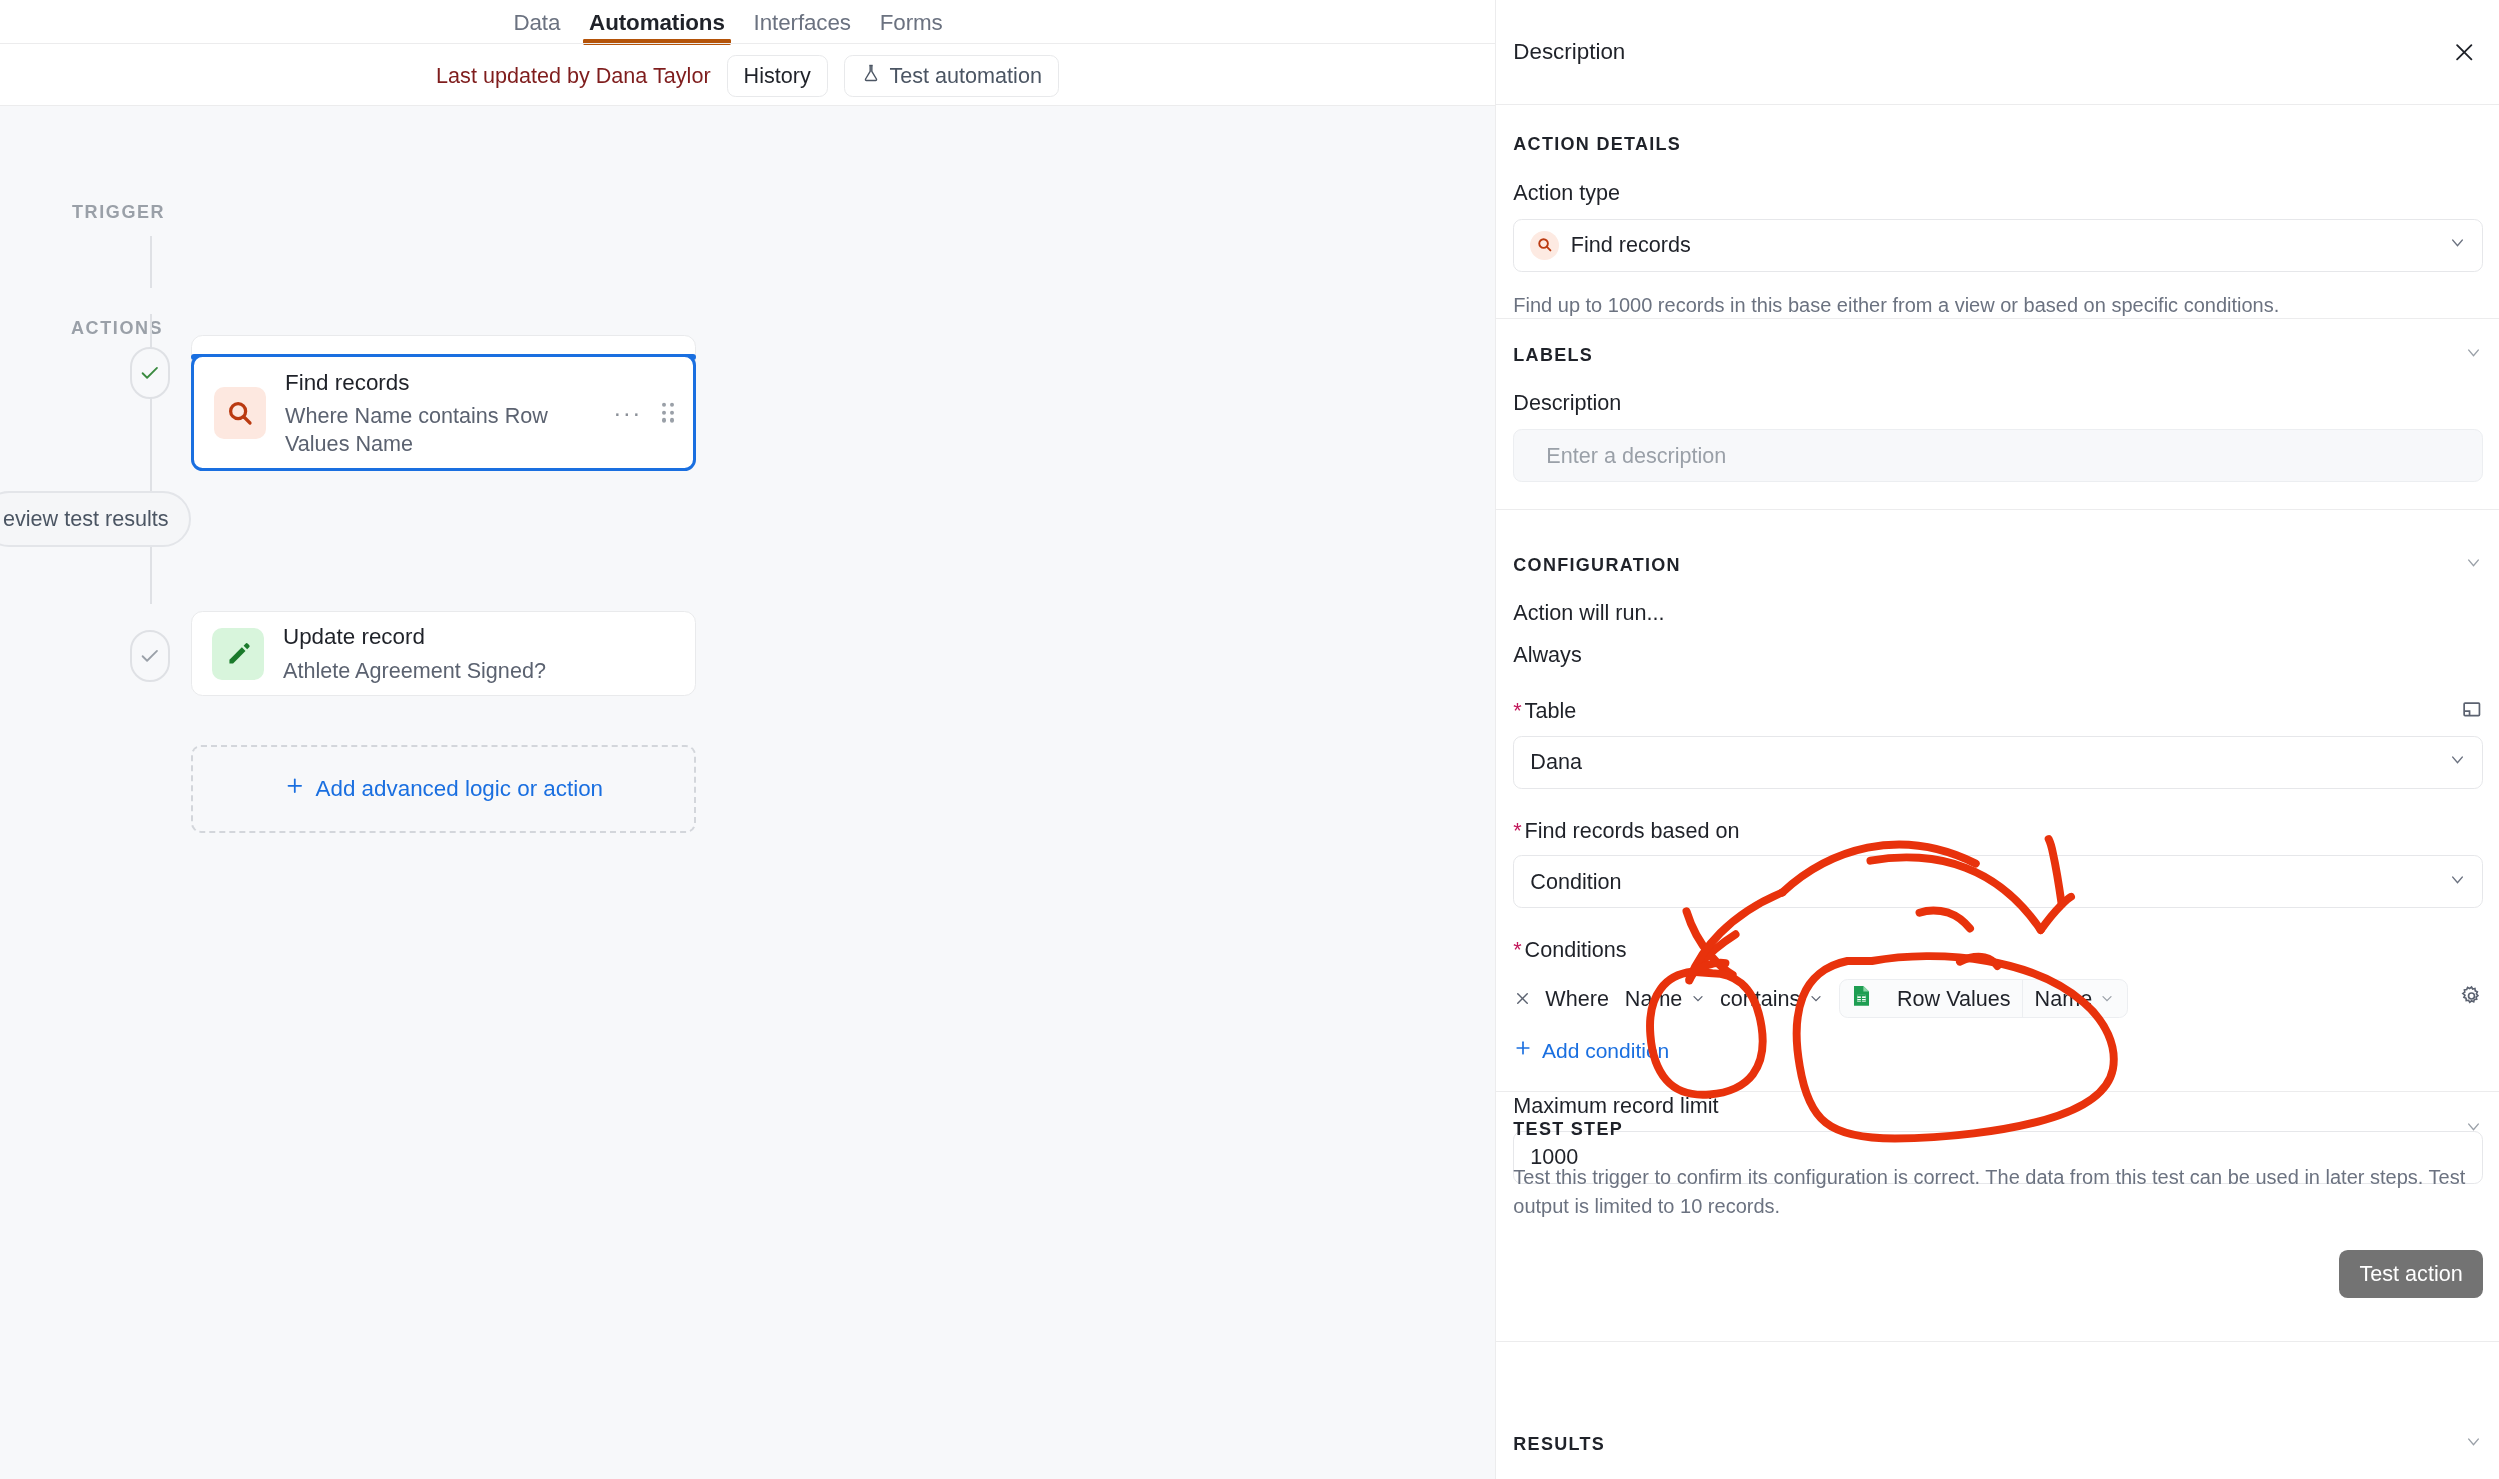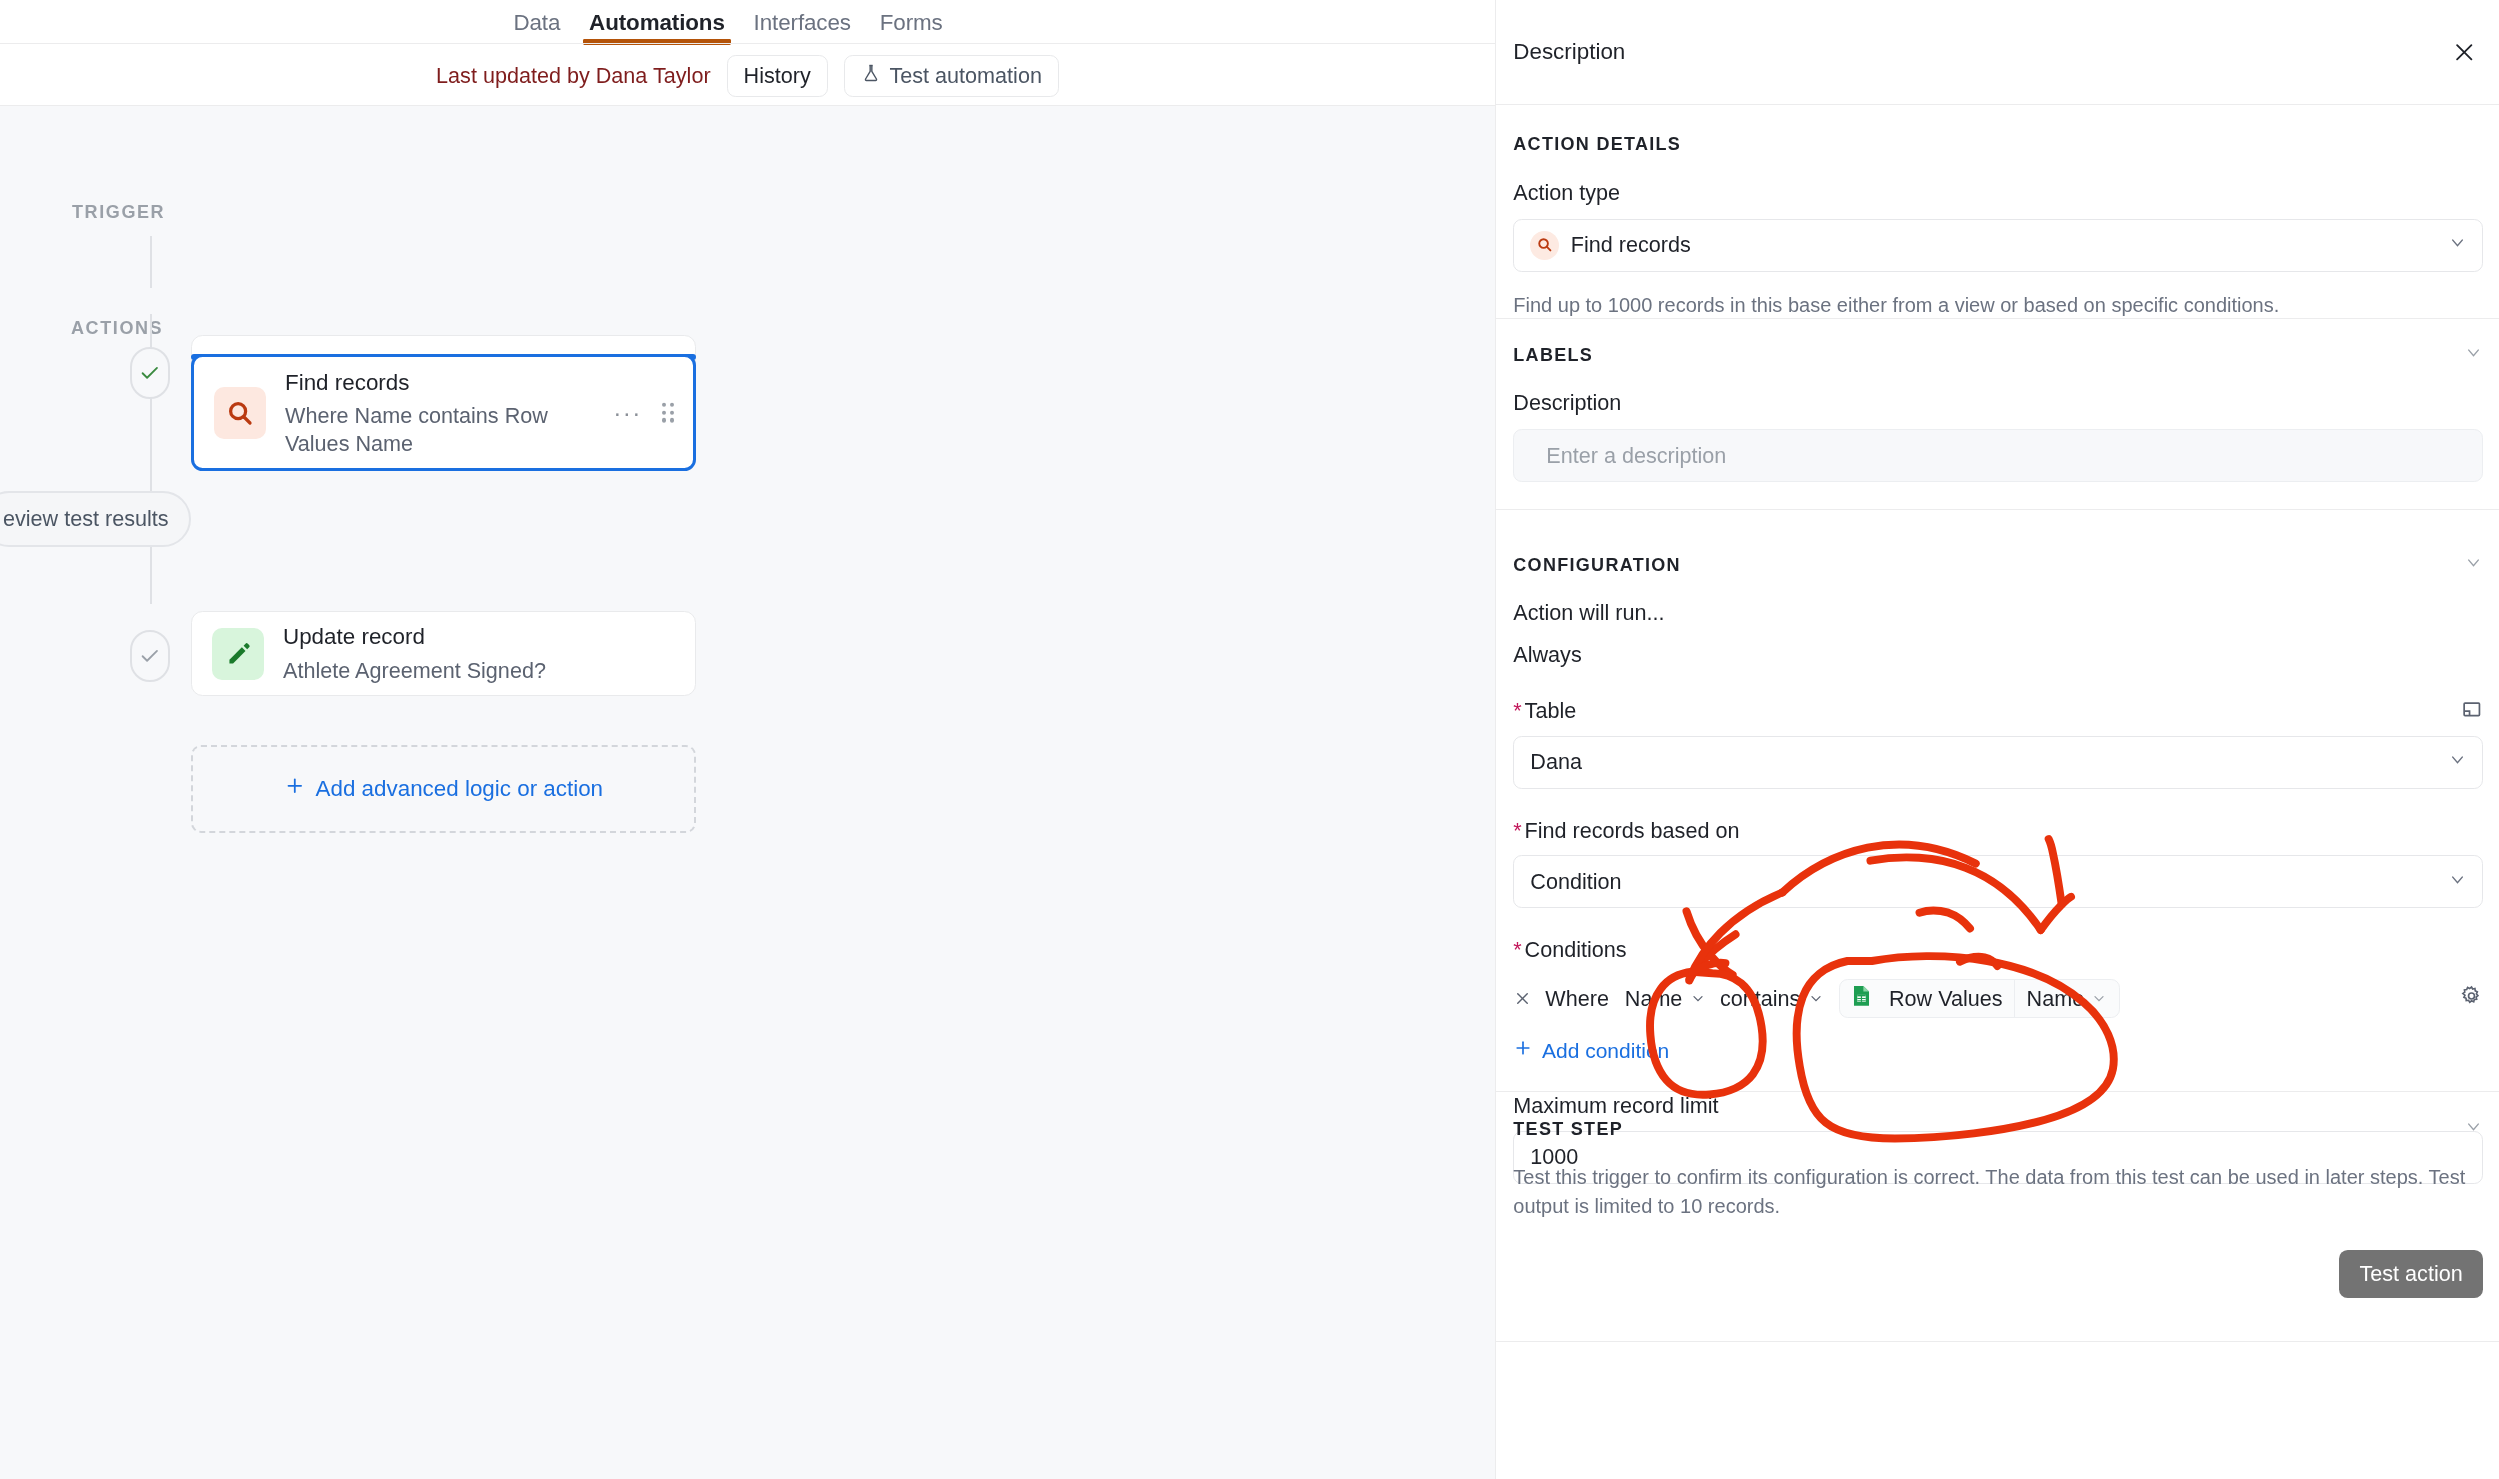--- a/index.html
+++ b/index.html
@@ -176,21 +176,21 @@
   .cond-where { margin-right: 8.7px; }
   .mini-sel {
     display: flex; align-items: center; gap: 7.2px; padding: 4.3px 7.2px;
     border-radius: 5.8px; cursor: pointer; white-space: nowrap;
   }
   .token {
     display: flex; align-items: stretch; border: 1.4px solid #eceef1; border-radius: 8.7px;
     background: #fafbfc; overflow: hidden; margin-left: 8.7px;
   }
   .token-a {
-    display: flex; align-items: center; gap: 18px; padding: 4.3px 11.5px;
+    display: flex; align-items: center; gap: 26px; padding: 4.3px 11.5px;
     border-right: 1.4px solid #eceef1; white-space: nowrap;
   }
   .token-b {
     display: flex; align-items: center; gap: 7.2px; padding: 4.3px 11.5px; white-space: nowrap;
   }
   .gear {
     position: absolute; right: 0; top: 50%; transform: translateY(-50%);
     cursor: pointer; color: #5b6270;
   }
   .link-blue {
@@ -538,20 +538,30 @@
       <div class="hint" style="margin-top:21.6px; max-width:960px;">Test this trigger to confirm its configuration is correct. The data from this test can be used in later steps. Test output is limited to 10 records.</div>
       <div style="margin-top:29px; display:flex; justify-content:flex-end;">
         <button class="btn-primary">
           <span>Test action</span>
         </button>
       </div>
     </div>
 
     <div class="hr" style="top:1341px;"></div>
 
+    <div class="section" style="top:1432px;">
+      <div class="sec-head">
+        <span>RESULTS</span>
+        <span>
+          <svg width="19" height="19" viewBox="0 0 24 24" fill="none" stroke="#9aa0a8" stroke-width="1.8" stroke-linecap="round">
+              <polyline points="6 9 12 16 18 9"></polyline>
+            </svg>
+        </span>
+      </div>
+    </div>
 
   </div>
 
   <svg class="annot" width="2500" height="1479" viewBox="0 0 3464 2050">
     <g fill="none" stroke="#e8320c" stroke-width="11" stroke-linecap="round" stroke-linejoin="round">
 
       <path d="M2470 1237 c30,-28 70,-52 118,-62 60,-12 110,2 150,22"></path>
       <path d="M2337 1263 c8,26 20,46 34,62 12,14 22,22 30,26"></path>
       <path d="M2405 1295 c-22,14 -38,28 -48,40 -8,10 -14,18 -16,24"></path>
 

